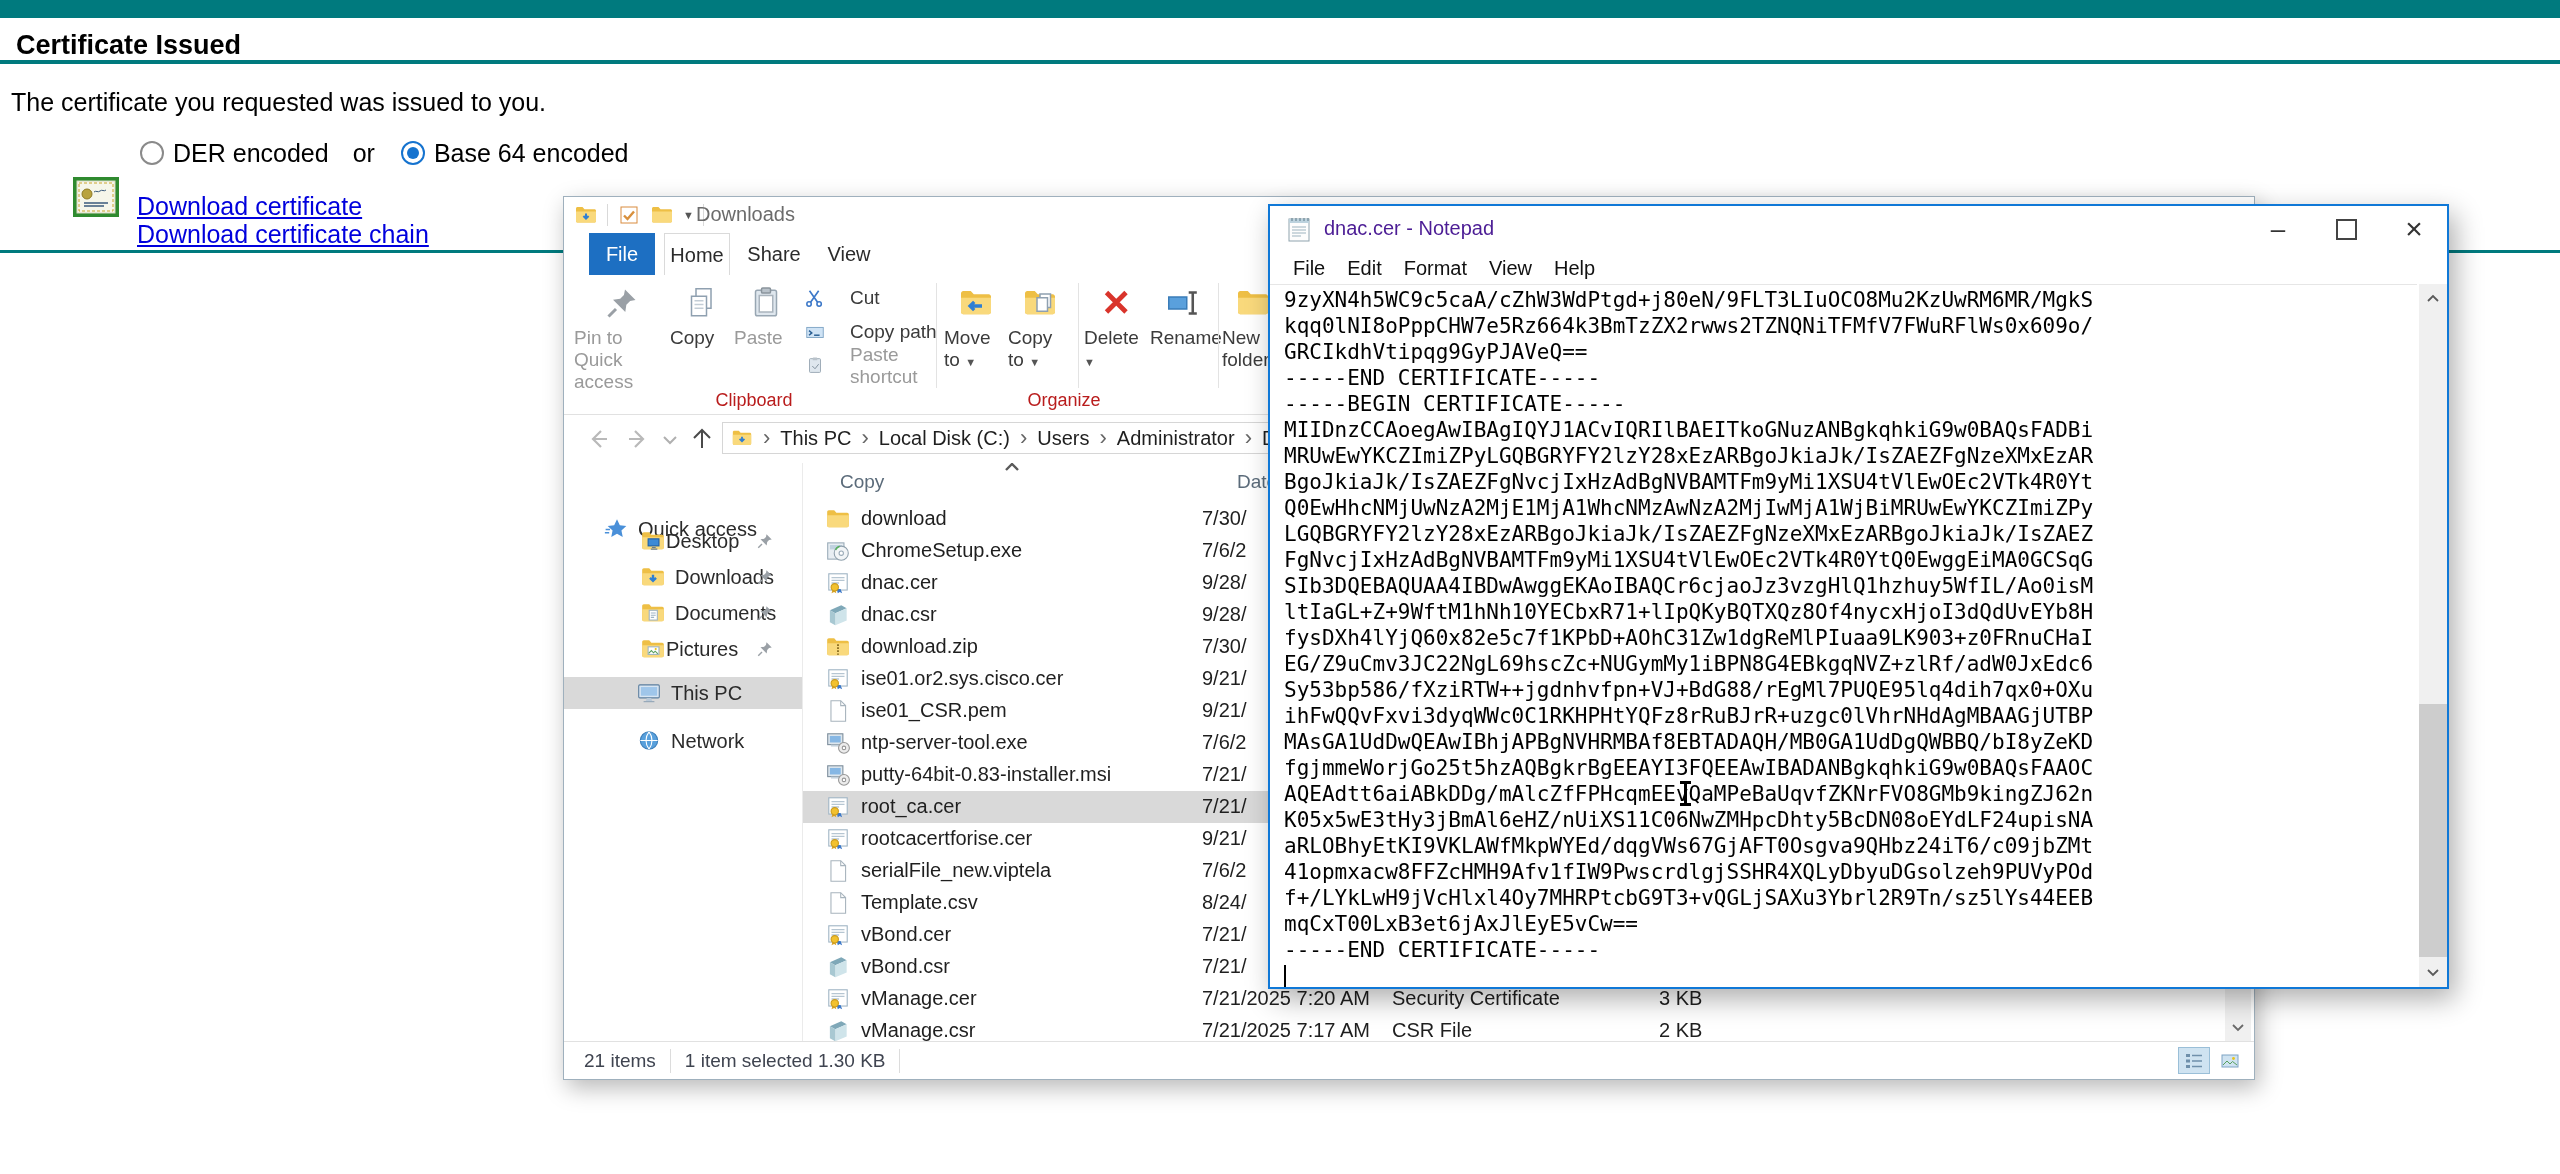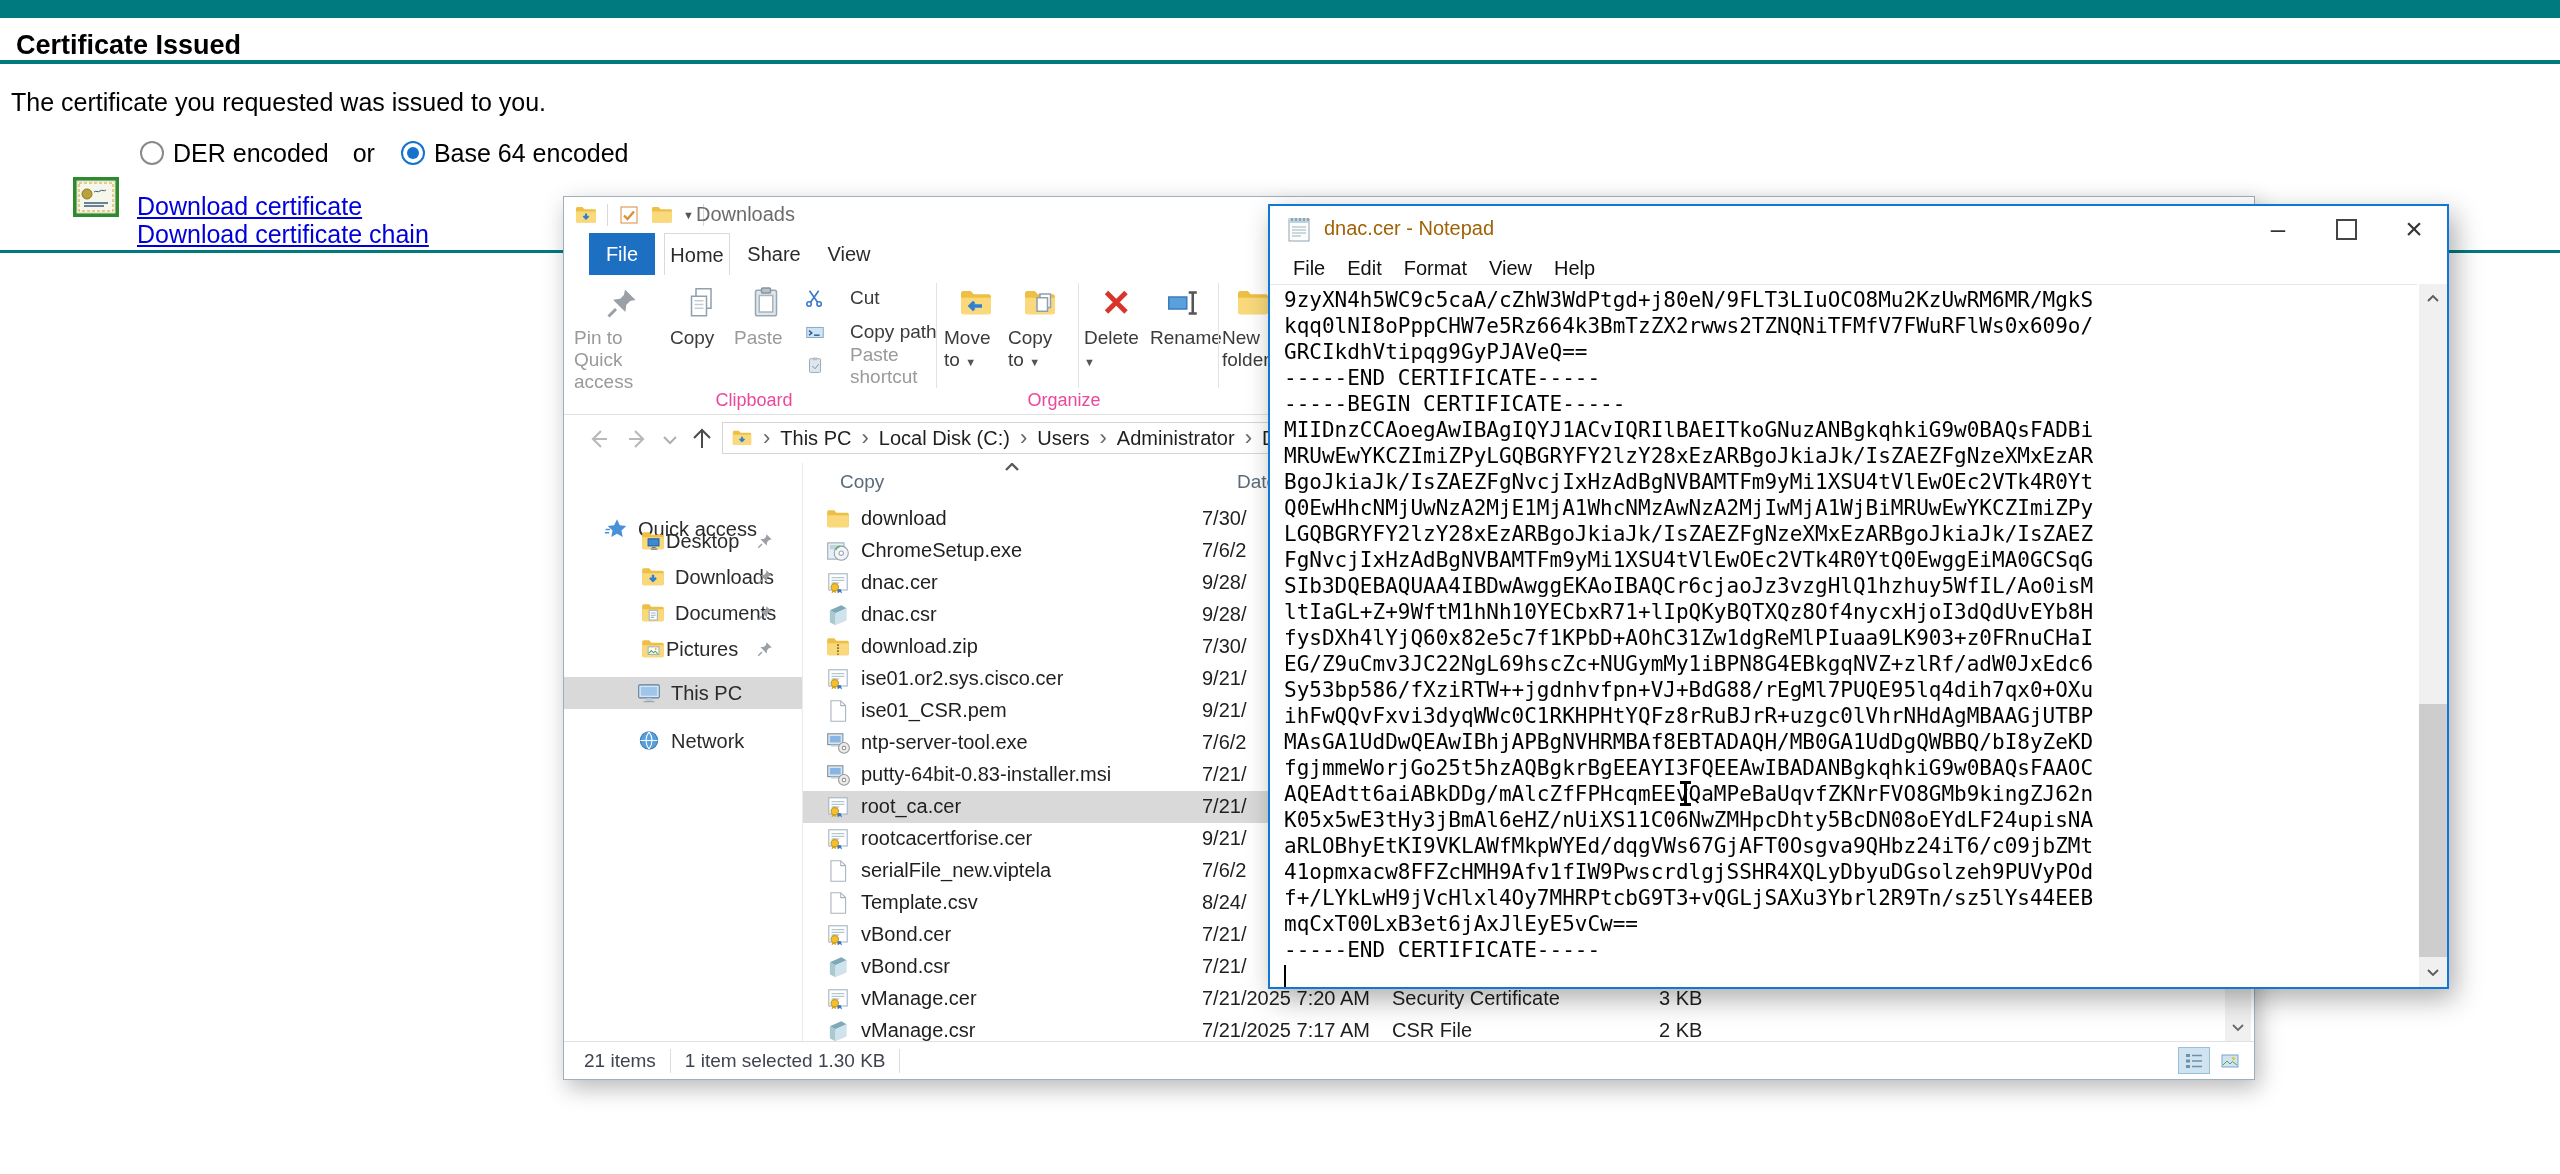--- a/index.html
+++ b/index.html
@@ -39,21 +39,21 @@
   .tab-view{left:252px;width:66px;}
   .ex-ribbon{position:absolute;left:0;top:78px;right:0;height:140px;background:#fff;border-bottom:1px solid #e1e1e1;box-sizing:border-box;}
   .rb-big{position:absolute;top:8px;height:104px;font-size:19px;line-height:22px;color:#3b3b3b;}
   .rb-big svg{width:36px;height:36px;display:block;margin:2px auto 6px auto;}
   .rb-big.dim{color:#9a9a9a;}
   .rb-small{position:absolute;left:240px;width:140px;font-size:19px;color:#3b3b3b;}
   .rb-small .row{display:flex;align-items:center;gap:24px;height:34px;}
   .rb-small svg{width:22px;height:22px;flex:0 0 auto;}
   .rb-small .dim{color:#9a9a9a;}
   .rb-sep{position:absolute;top:8px;bottom:26px;width:1px;background:#e3e3e3;}
-  .rb-glabel{position:absolute;bottom:3px;transform:translateX(-50%);font-size:18px;color:#ec4899;}
+  .rb-glabel{position:absolute;bottom:3px;transform:translateX(-50%);font-size:18px;color:#b91c1c;}
   .caret-dn{font-size:11px;color:#555;}
   .ex-addr{position:absolute;left:0;top:218px;right:0;height:48px;}
   .nav-ic{position:absolute;top:10px;width:28px;height:28px;}
   .addr-box{position:absolute;left:158px;top:7px;height:32px;width:1490px;border:1px solid #d6d6d6;
             display:flex;align-items:center;gap:10px;padding-left:8px;font-size:20px;color:#1f1f1f;
             overflow:hidden;box-sizing:border-box;background:#fff;}
   .crumb-chev{color:#666;font-size:22px;line-height:28px;}
   .addr-box svg{width:22px;height:22px;flex:0 0 auto;}
   .ex-body{position:absolute;left:0;top:266px;right:0;bottom:38px;overflow:hidden;}
   .ex-side{position:absolute;left:0;top:0;width:238px;bottom:0;}
@@ -85,21 +85,21 @@
   .viewbtn{position:absolute;top:5px;width:32px;height:27px;display:flex;align-items:center;justify-content:center;}
   .viewbtn.active{background:#cfe3f1;border:1px solid #9abfd8;box-sizing:border-box;}
   .viewbtn svg{width:20px;height:20px;}
   .vb-details{right:44px;} .vb-thumbs{right:8px;}
 
   
   .notepad{position:absolute;left:1268px;top:204px;width:1181px;height:785px;background:#fff;
            border:2px solid #0f78d7;box-shadow:6px 10px 26px rgba(0,0,0,.32);z-index:10;box-sizing:border-box;}
   .np-titlebar{position:absolute;left:0;top:0;right:0;height:46px;background:#fff;}
   .np-icon{position:absolute;left:16px;top:9px;width:26px;height:28px;}
-  .np-title{position:absolute;left:54px;top:11px;font-size:20px;color:#a16207;}
+  .np-title{position:absolute;left:54px;top:11px;font-size:20px;color:#4c1d95;}
   .np-btn{position:absolute;top:0;width:66px;height:46px;display:flex;align-items:center;justify-content:center;
           font-size:26px;color:#333;}
   .np-min{right:136px;} .np-max{right:68px;} .np-close{right:0;font-size:30px;}
   .np-maxbox{width:17px;height:17px;border:2px solid #444;display:inline-block;}
   .np-menubar{position:absolute;left:0;top:46px;right:0;height:32px;display:flex;align-items:center;
               padding-left:12px;gap:0;font-size:20px;color:#111;}
   .np-menu{padding:0 11px;}
   .np-text{position:absolute;left:0;top:78px;right:30px;bottom:0;background:#fff;border-top:1px solid #e6e6e6;
            font-family:"DejaVu Sans Mono",monospace;font-size:21px;overflow:hidden;padding:2px 0 0 14px;}
   .np-line{height:26px;line-height:26px;white-space:pre;}

